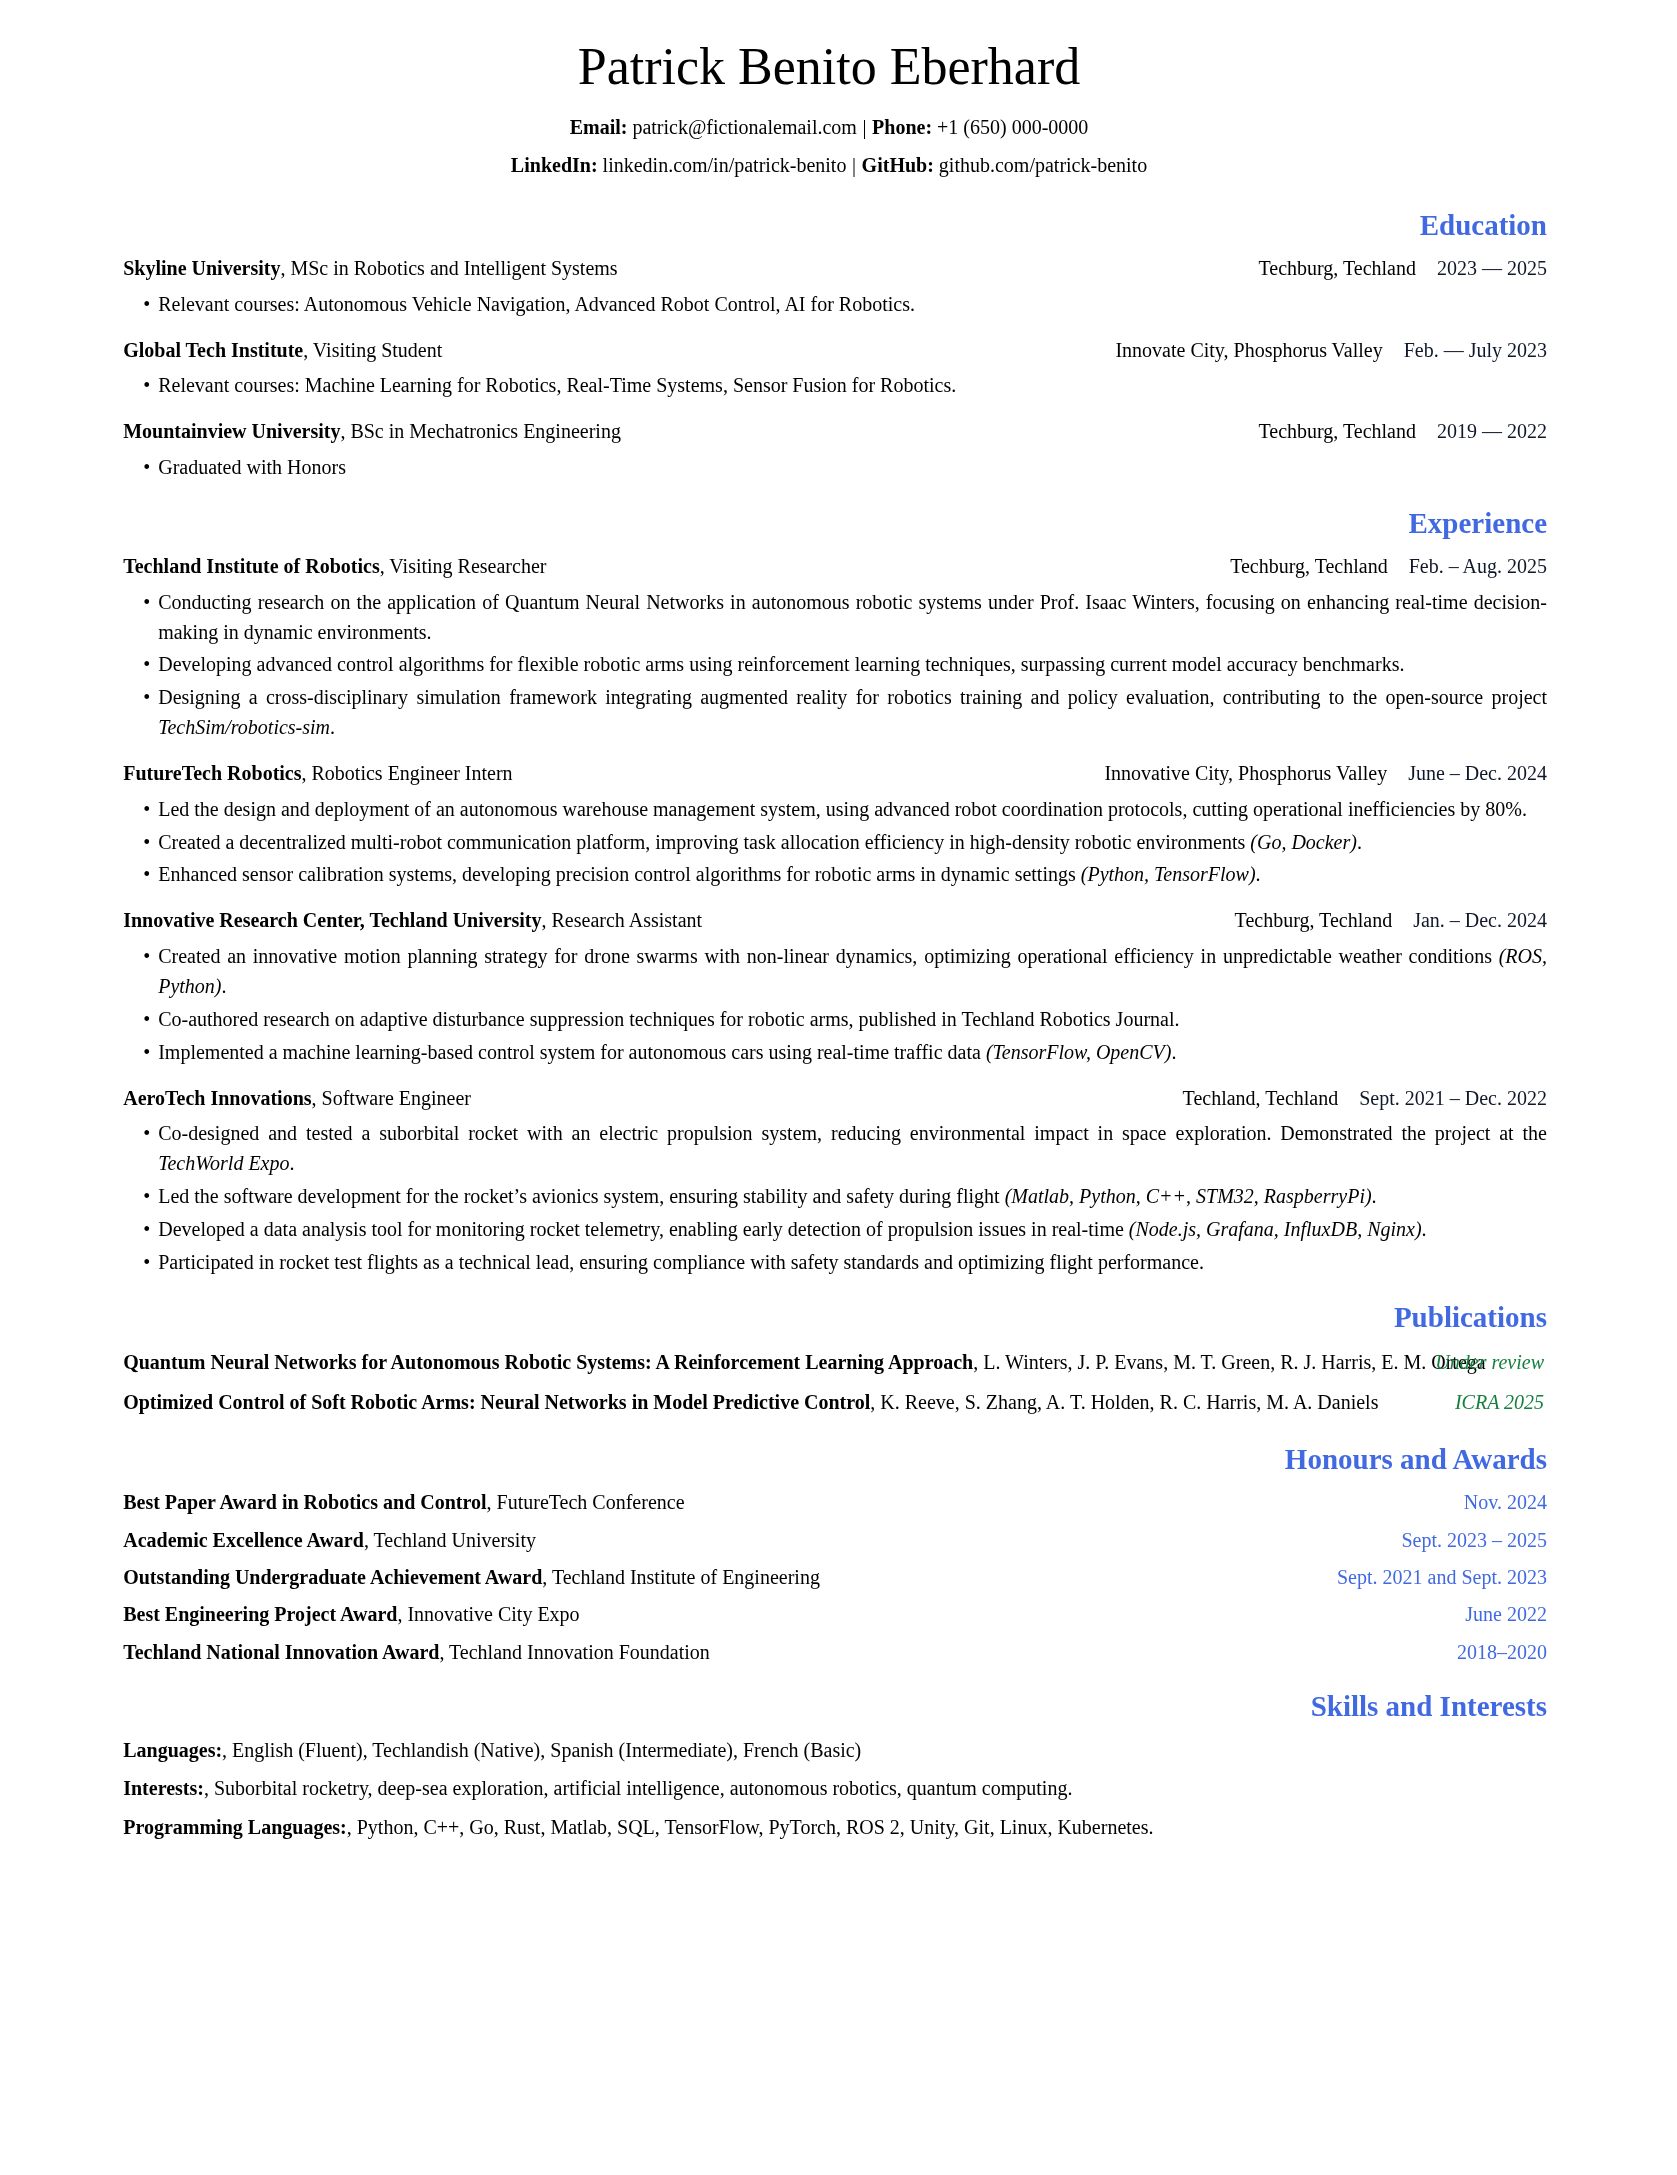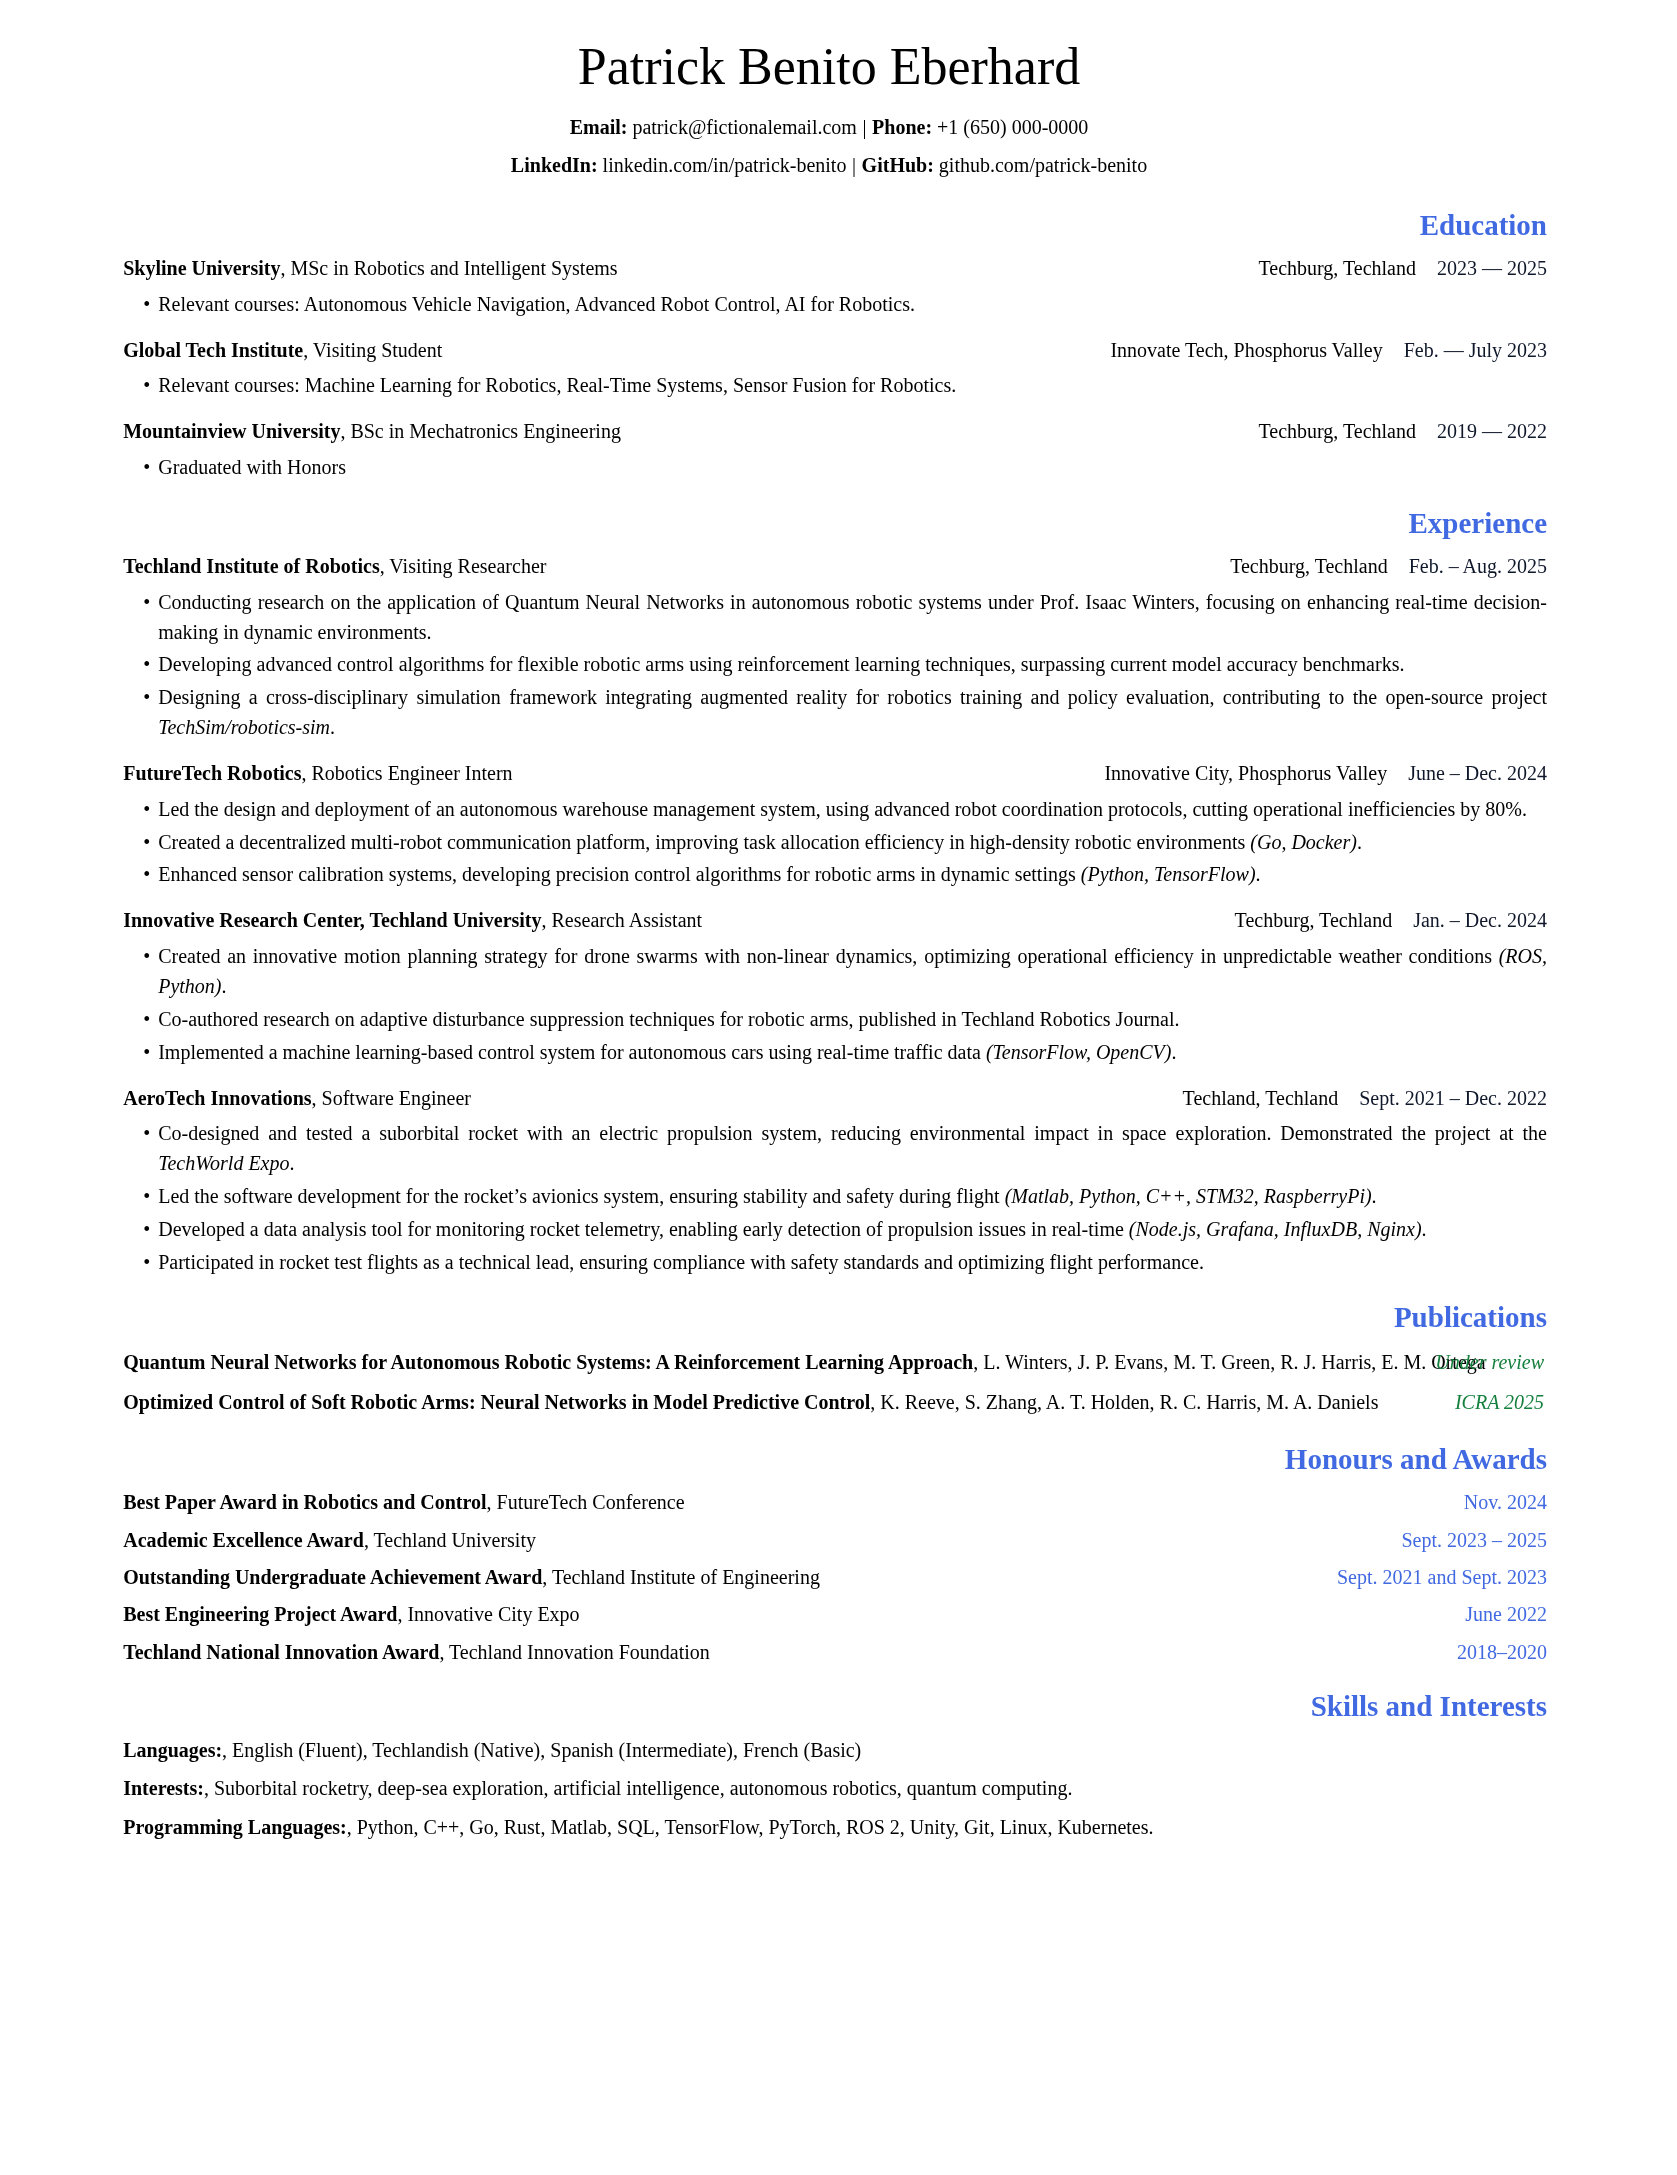--- a/index.html
+++ b/index.html
@@ -93,21 +93,21 @@
       <span><span class="entry-name">Skyline University</span><span>, MSc in Robotics and Intelligent Systems</span></span>
       <span class="entry-right"><span>Techburg, Techland</span><span class="entry-dates">2023 — 2025</span></span>
     </div>
     <ul class="bullets">
             <li><span>Relevant courses: Autonomous Vehicle Navigation, Advanced Robot Control, AI for Robotics.</span></li>
           </ul>
   </div>
         <div class="entry">
     <div class="entry-head">
       <span><span class="entry-name">Global Tech Institute</span><span>, Visiting Student</span></span>
-      <span class="entry-right"><span>Innovate Tech, Phosphorus Valley</span><span class="entry-dates">Feb. — July 2023</span></span>
+      <span class="entry-right"><span>Innovate City, Phosphorus Valley</span><span class="entry-dates">Feb. — July 2023</span></span>
     </div>
     <ul class="bullets">
             <li><span>Relevant courses: Machine Learning for Robotics, Real-Time Systems, Sensor Fusion for Robotics.</span></li>
           </ul>
   </div>
         <div class="entry">
     <div class="entry-head">
       <span><span class="entry-name">Mountainview University</span><span>, BSc in Mechatronics Engineering</span></span>
       <span class="entry-right"><span>Techburg, Techland</span><span class="entry-dates">2019 — 2022</span></span>
     </div>

